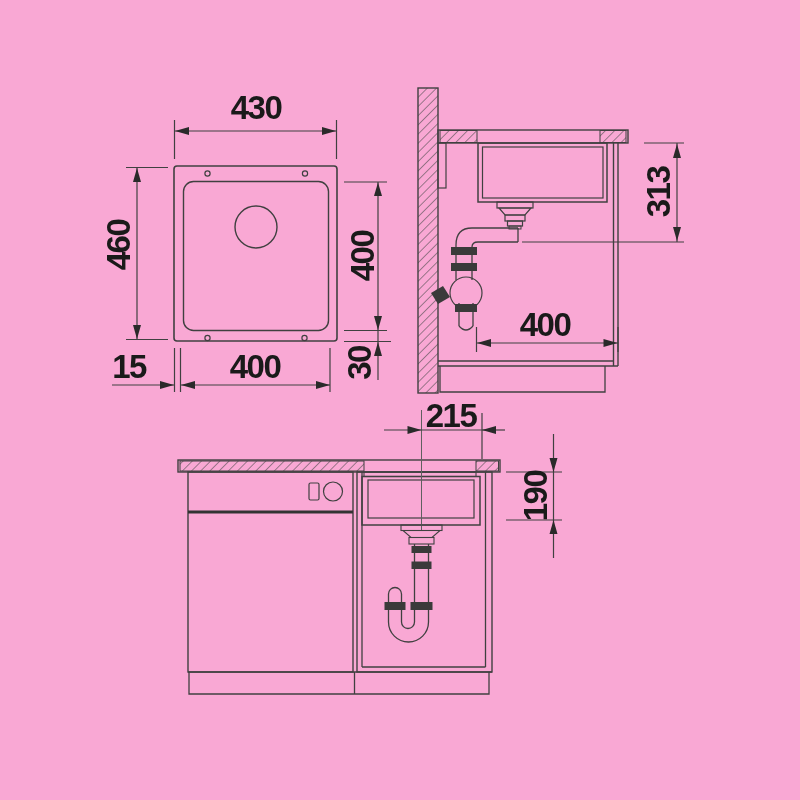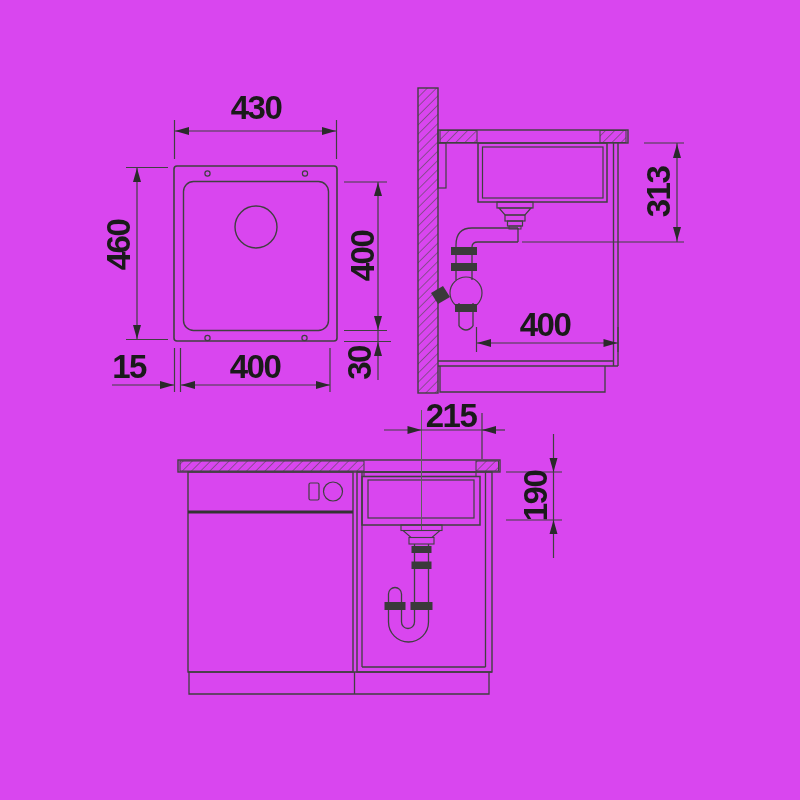--- a/index.html
+++ b/index.html
@@ -1,16 +1,16 @@
 <!DOCTYPE html>
 <html><head>
 <meta charset="utf-8">
 <style>
   html,body{margin:0;padding:0;background:#fff;}
-  .stage{width:800px;height:800px;background:#d946ef;position:relative;overflow:hidden;}
+  .stage{width:800px;height:800px;background:#f9a8d4;position:relative;overflow:hidden;}
   svg{display:block;}
   text{font-family:"Liberation Sans", sans-serif;font-weight:bold;font-size:33px;letter-spacing:-1.5px;fill:#1a1a1a;}
 </style>
 </head>
 <body>
 
 <div class="stage">
 <svg width="800" height="800" viewBox="0 0 800 800">
   <defs>
     <pattern id="hatch" width="6.5" height="6.5" patternUnits="userSpaceOnUse" patternTransform="rotate(45)">

